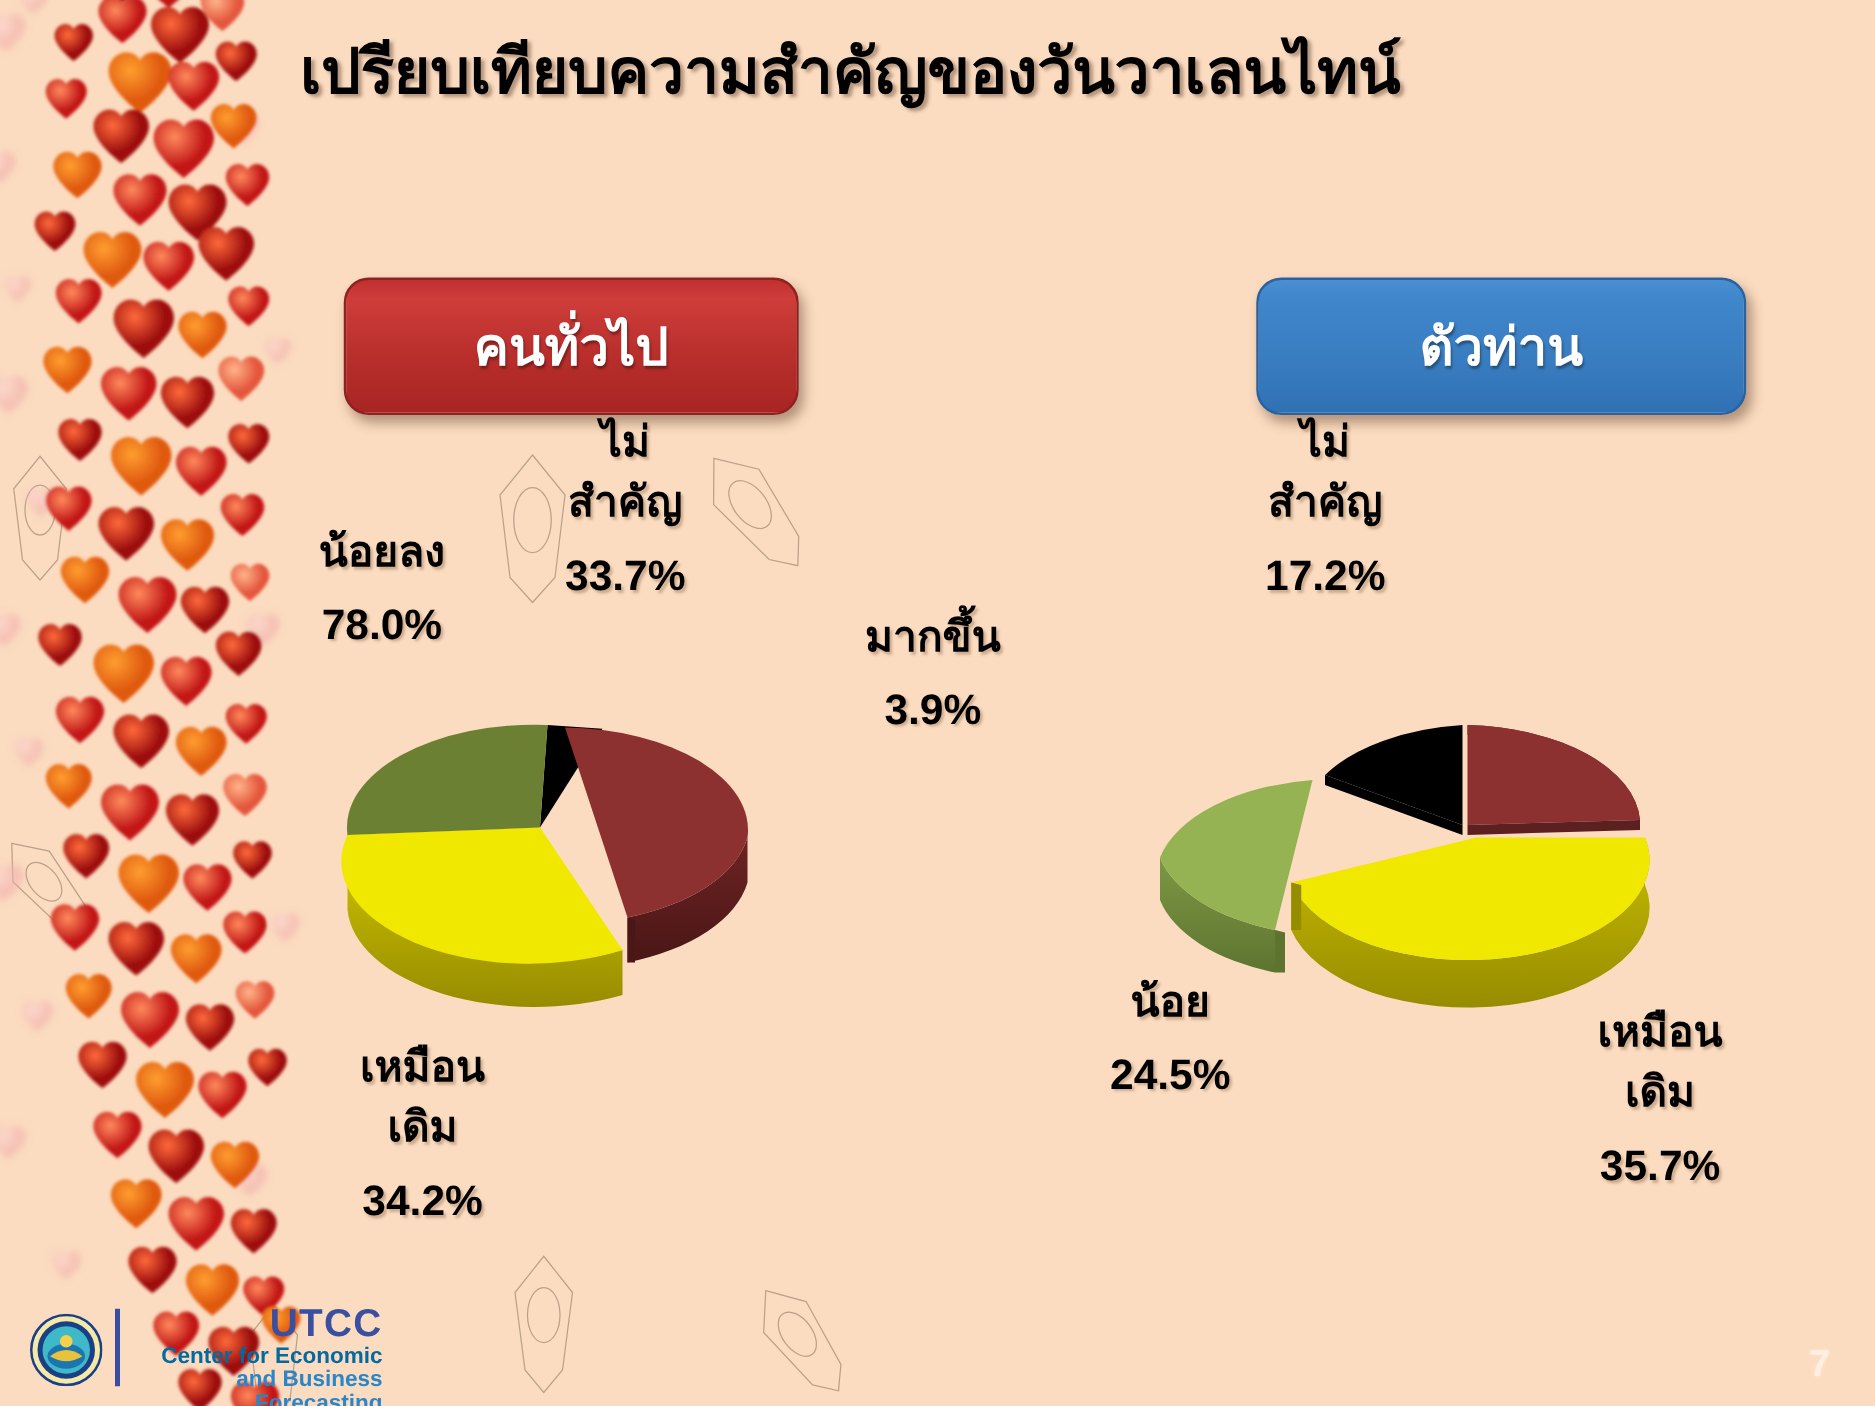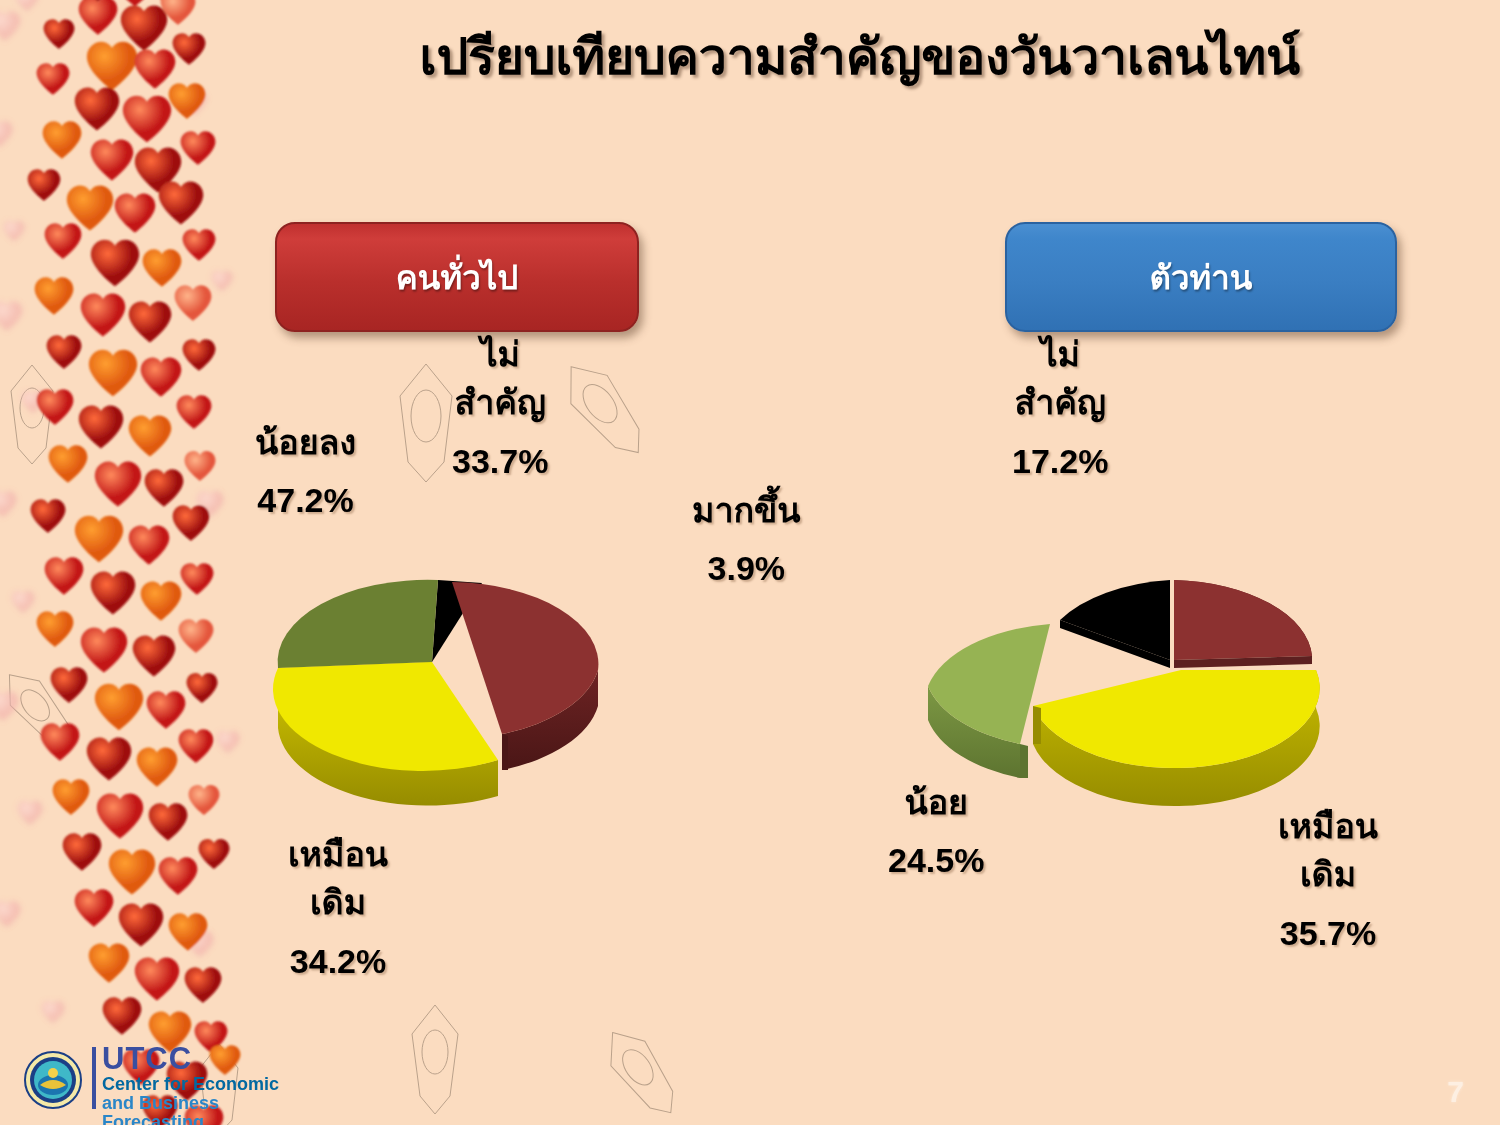--- a/index.html
+++ b/index.html
@@ -14,32 +14,32 @@
   
   .wm{position:absolute;pointer-events:none;opacity:.45;}
   .wm svg{display:block;}
 
   
   .hearts{position:absolute;left:-20px;top:-30px;width:300px;height:1180px;pointer-events:none;}
 
   
   .title{
     position:absolute;left:240px;top:24px;width:1060px;
-    text-align:right;color:#000;
+    text-align:left;color:#000;
     font-size:50px;font-weight:bold;line-height:1.34;
     letter-spacing:-.2px;
     text-shadow:3px 3px 3px rgba(90,60,40,.45);
   }
   .title-line{display:block;}
 
   
   .pill{
     position:absolute;height:106px;border-radius:20px;
     display:flex;align-items:center;justify-content:center;
-    color:#fff;font-size:33px;font-weight:bold;
+    color:#fff;font-size:42px;font-weight:bold;
     box-shadow:4px 6px 9px rgba(90,60,40,.45);
   }
   .pill .pill-label{text-shadow:1px 2px 2px rgba(0,0,0,.35);}
   .pill-red{
     left:275px;top:222px;width:360px;
     background:linear-gradient(180deg,#c0302f 0%,#cf3d3a 14%,#b92f2c 55%,#a82523 100%);
     border:2px solid #8e2220;
   }
   .pill-blue{
     left:1005px;top:222px;width:388px;
@@ -55,21 +55,21 @@
     white-space:nowrap;
   }
   .lbl span{display:block;}
   .lbl .pct{margin-top:10px;}
 
   
   .pie-wrap{position:absolute;}
   .pie-wrap svg{display:block;overflow:visible;}
 
   
-  .footer-logo{position:absolute;left:6px;bottom:4px;width:300px;height:80px;}
+  .footer-logo{position:absolute;left:6px;bottom:4px;width:300px;height:80px;text-align:right;}
   .logo-mark{position:absolute;left:18px;top:10px;width:58px;height:58px;}
   .logo-divider{position:absolute;left:86px;top:6px;width:4px;height:62px;background:#3a4fa0;}
   .logo-text{position:absolute;left:96px;top:2px;}
   .logo-utcc{font-size:31px;font-weight:bold;color:#3a4fa0;letter-spacing:1px;line-height:1;}
   .logo-sub1{font-size:18px;font-weight:bold;color:#0369a1;line-height:1.05;margin-top:1px;}
   .logo-sub2{font-size:18px;font-weight:bold;color:#2a86c8;line-height:1.05;}
   .page-num{
     position:absolute;right:36px;bottom:16px;
     color:#ffffff;opacity:.55;font-size:30px;font-weight:bold;
     text-shadow:0 0 3px rgba(255,255,255,.8);
@@ -306,21 +306,21 @@
 
       <path d="M 232 222 L 232 186 A 150 82 0 0 0 328 122 L 328 158 A 150 82 0 0 1 232 222 Z" fill="url(#l-red-side)"></path>
       <path d="M 178 38 L 182 34 A 150 82 0 0 1 328 122 L 328 158 A 150 82 0 0 0 182 70 Z" fill="url(#l-red-side)" opacity="0"></path>
       <path d="M 182 34 L 232 186 A 150 82 0 0 0 328 122 A 150 82 0 0 0 182 34 Z" fill="#8c3130"></path>
       <path d="M 232 186 L 232 222 L 238 222 L 238 188 Z" fill="#4a1616"></path>
     </svg>
   </div>
 
   <div class="lbl" style="left:255px;top:418px;">
     <span>น้อยลง</span>
-    <span class="pct">47.2%</span>
+    <span class="pct">78.0%</span>
   </div>
   <div class="lbl" style="left:452px;top:330px;">
     <span>ไม่</span>
     <span>สำคัญ</span>
     <span class="pct">33.7%</span>
   </div>
   <div class="lbl" style="left:692px;top:486px;">
     <span>มากขึ้น</span>
     <span class="pct">3.9%</span>
   </div>

